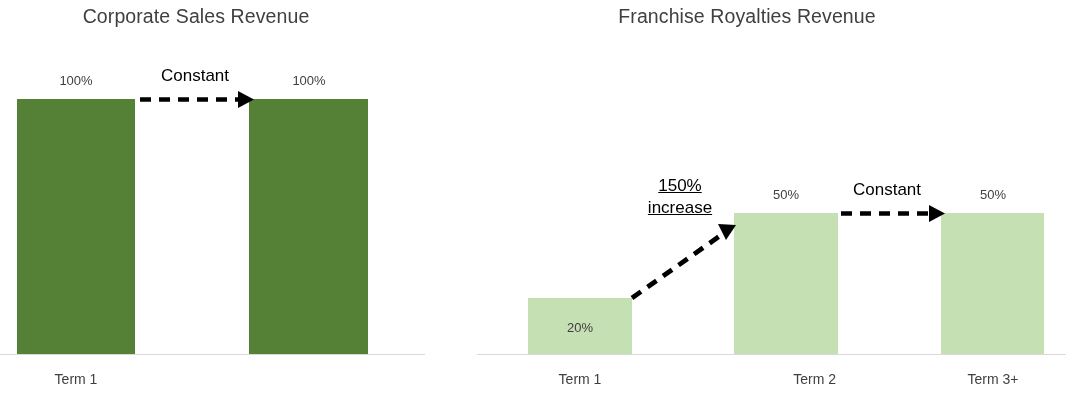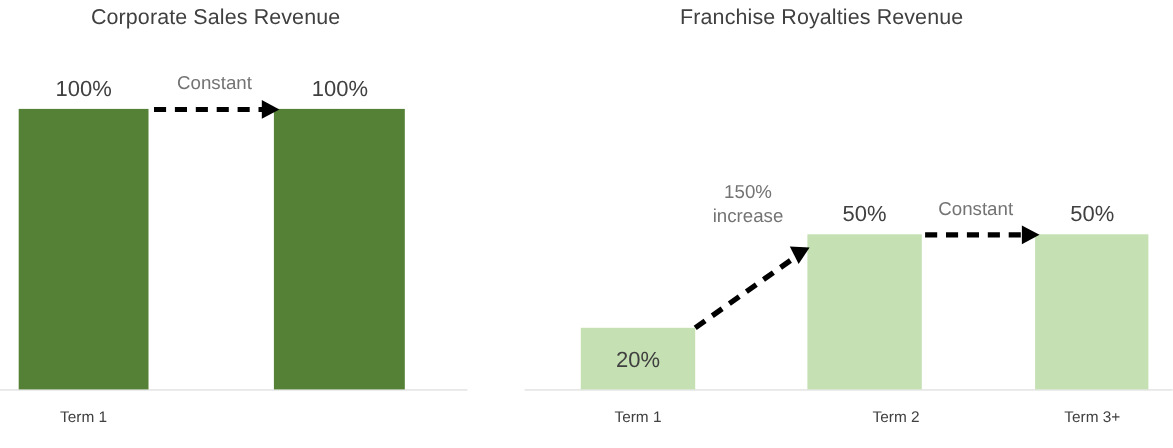--- a/index.html
+++ b/index.html
@@ -55,42 +55,42 @@
 
   .bar {
     position: absolute;
     bottom: 53px; 
   }
   .bar.dark  { background: #548135; }
   .bar.light { background: #c5e0b3; }
 
   .bar-label {
     position: absolute;
-    font-size: 20px;
+    font-size: 13px;
     line-height: 22px;
     color: #404040;
     text-align: center;
     white-space: nowrap;
   }
 
   .cat-label {
     position: absolute;
     top: 368px;
     font-size: 14px;
     line-height: 22px;
     color: #404040;
     text-align: center;
     white-space: nowrap;
   }
 
   .annot-label {
     position: absolute;
     font-size: 17px;
     line-height: 21px;
-    color: #737373;
+    color: #000000;
     text-align: center;
     white-space: nowrap;
   }
   .annot-label.two-line { white-space: normal; line-height: 22px; }
 
   .arrow-svg {
     position: absolute;
     overflow: visible;
   }
 </style>
@@ -133,21 +133,21 @@
 
     <div class="bar light" style="left:68px; width:104px; height:56px;"></div>
     <div class="bar-label" style="left:70px; top:269px; width:100px;margin-top:48px;">20%</div>
 
     <div class="bar light" style="left:274px; width:104px; height:141px;"></div>
     <div class="bar-label" style="left:276px; top:184px; width:100px;">50%</div>
 
     <div class="bar light" style="left:481px; width:103px; height:141px;"></div>
     <div class="bar-label" style="left:483px; top:184px; width:100px;">50%</div>
 
-    <div class="annot-label two-line" style="left:160px; top:164px; width:120px;">
+    <div class="annot-label two-line" style="left:160px; top:175px; width:120px;text-decoration:underline;">
       <span>150%</span><br>
       <span>increase</span>
     </div>
 
     <div class="annot-label" style="left:371px; top:179px; width:112px;">Constant</div>
 
     <svg class="arrow-svg" style="left:0px; top:0px;" width="606" height="407" viewBox="0 0 606 407">
 
       <g>
         <line x1="172" y1="298" x2="264" y2="233" stroke="#000000" stroke-width="4.8" stroke-dasharray="11,8"></line>

